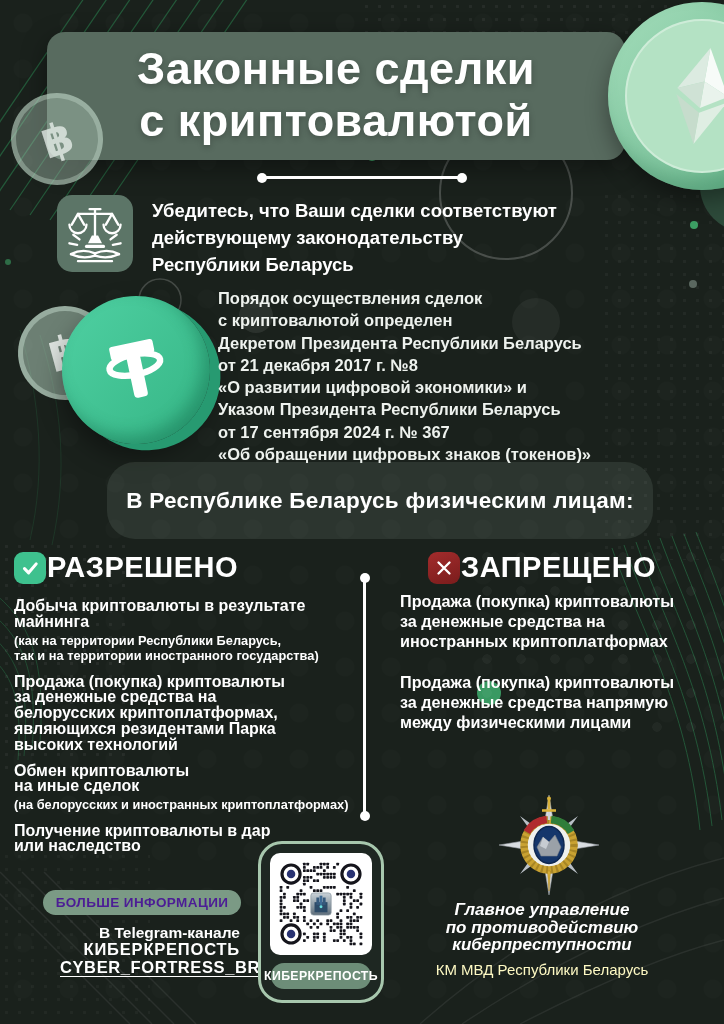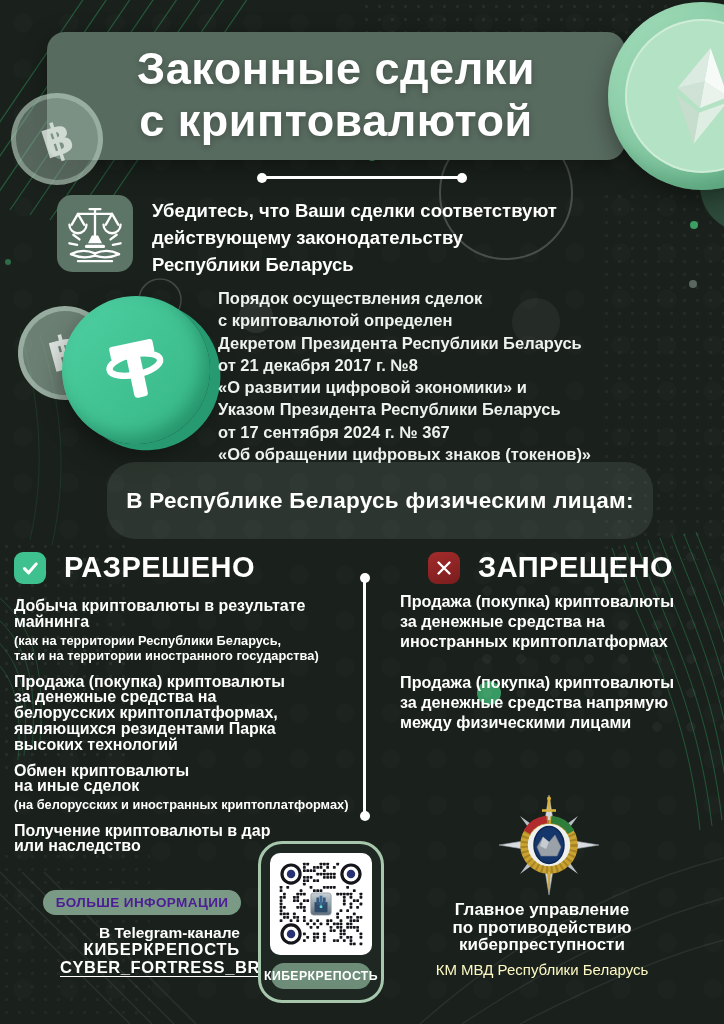--- a/index.html
+++ b/index.html
@@ -57,21 +57,21 @@
     background:linear-gradient(135deg,#4fd0a2,#35b585);
     box-shadow:10px 7px 0 0 #279a71,inset -7px -9px 16px rgba(18,104,74,.45),0 12px 26px rgba(0,0,0,.4);
     display:flex;align-items:center;justify-content:center;transform:rotate(-4deg);}
 
   
   .banner{position:absolute;left:91px;top:462px;width:546px;height:77px;border-radius:28px;
     background:rgba(173,196,181,.13);display:flex;align-items:center;justify-content:center;
     font-size:22.5px;font-weight:bold;letter-spacing:.3px;margin-left:16px;}
 
   
-  .col-head{position:absolute;display:flex;align-items:center;gap:18px;
+  .col-head{position:absolute;display:flex;align-items:center;gap:1px;
     font-size:29px;font-weight:bold;letter-spacing:.5px;}
   .col-head.left{left:14px;top:551px;}
   .col-head.right{left:428px;top:551px;}
   .badge{width:32px;height:32px;border-radius:9px;display:flex;align-items:center;justify-content:center;flex:0 0 auto;}
   .badge.check{background:#3ec18e;}
   .badge.cross{background:linear-gradient(160deg,#a32c2c,#7a1c1c);}
   .items-left{position:absolute;left:14px;top:598px;width:352px;}
   .items-left .item{margin-bottom:10px;}
   .item-main{font-size:16px;line-height:15.8px;font-weight:bold;white-space:nowrap;}
   .item-note{font-size:12.8px;line-height:15.5px;font-weight:bold;margin-top:3px;white-space:nowrap;}
@@ -92,21 +92,21 @@
   .tg-handle{display:inline-block;font-size:16.5px;font-weight:bold;letter-spacing:.6px;line-height:18px;
     text-decoration:underline;text-underline-offset:3px;color:#fff;cursor:pointer;margin-left:42px;}
   .qr-card{position:absolute;left:258px;top:841px;width:126px;height:162px;box-sizing:border-box;
     background:#1e2722;border:3px solid #a7c7ad;border-radius:24px;}
   .qr-white{position:absolute;left:9px;top:9px;width:102px;height:102px;background:#fff;border-radius:10px;
     display:flex;align-items:center;justify-content:center;}
   .qr-pill{position:absolute;left:10px;right:10px;top:119px;height:26px;border-radius:15px;background:#6d8d78;
     display:flex;align-items:center;justify-content:center;font-size:12.3px;font-weight:bold;letter-spacing:.4px;}
   .emblem{position:absolute;left:499px;top:795px;width:100px;height:100px;}
   .org-block{position:absolute;left:419px;top:901px;width:246px;text-align:center;}
-  .org-name{font-size:17px;font-weight:bold;line-height:17.5px;}
+  .org-name{font-size:17px;font-weight:bold;line-height:17.5px;font-style:italic;}
   .org-sub{margin-top:7px;font-size:15px;color:#fef9c3;}
 </style>
 </head>
 <body>
 
 <div class="poster">
 
   <svg class="decor" width="724" height="1024" viewBox="0 0 724 1024">
     <g stroke="#2f9e5e" stroke-width="1.2" opacity="0.45">
       <line x1="-50" y1="195" x2="110" y2="-40"></line>

